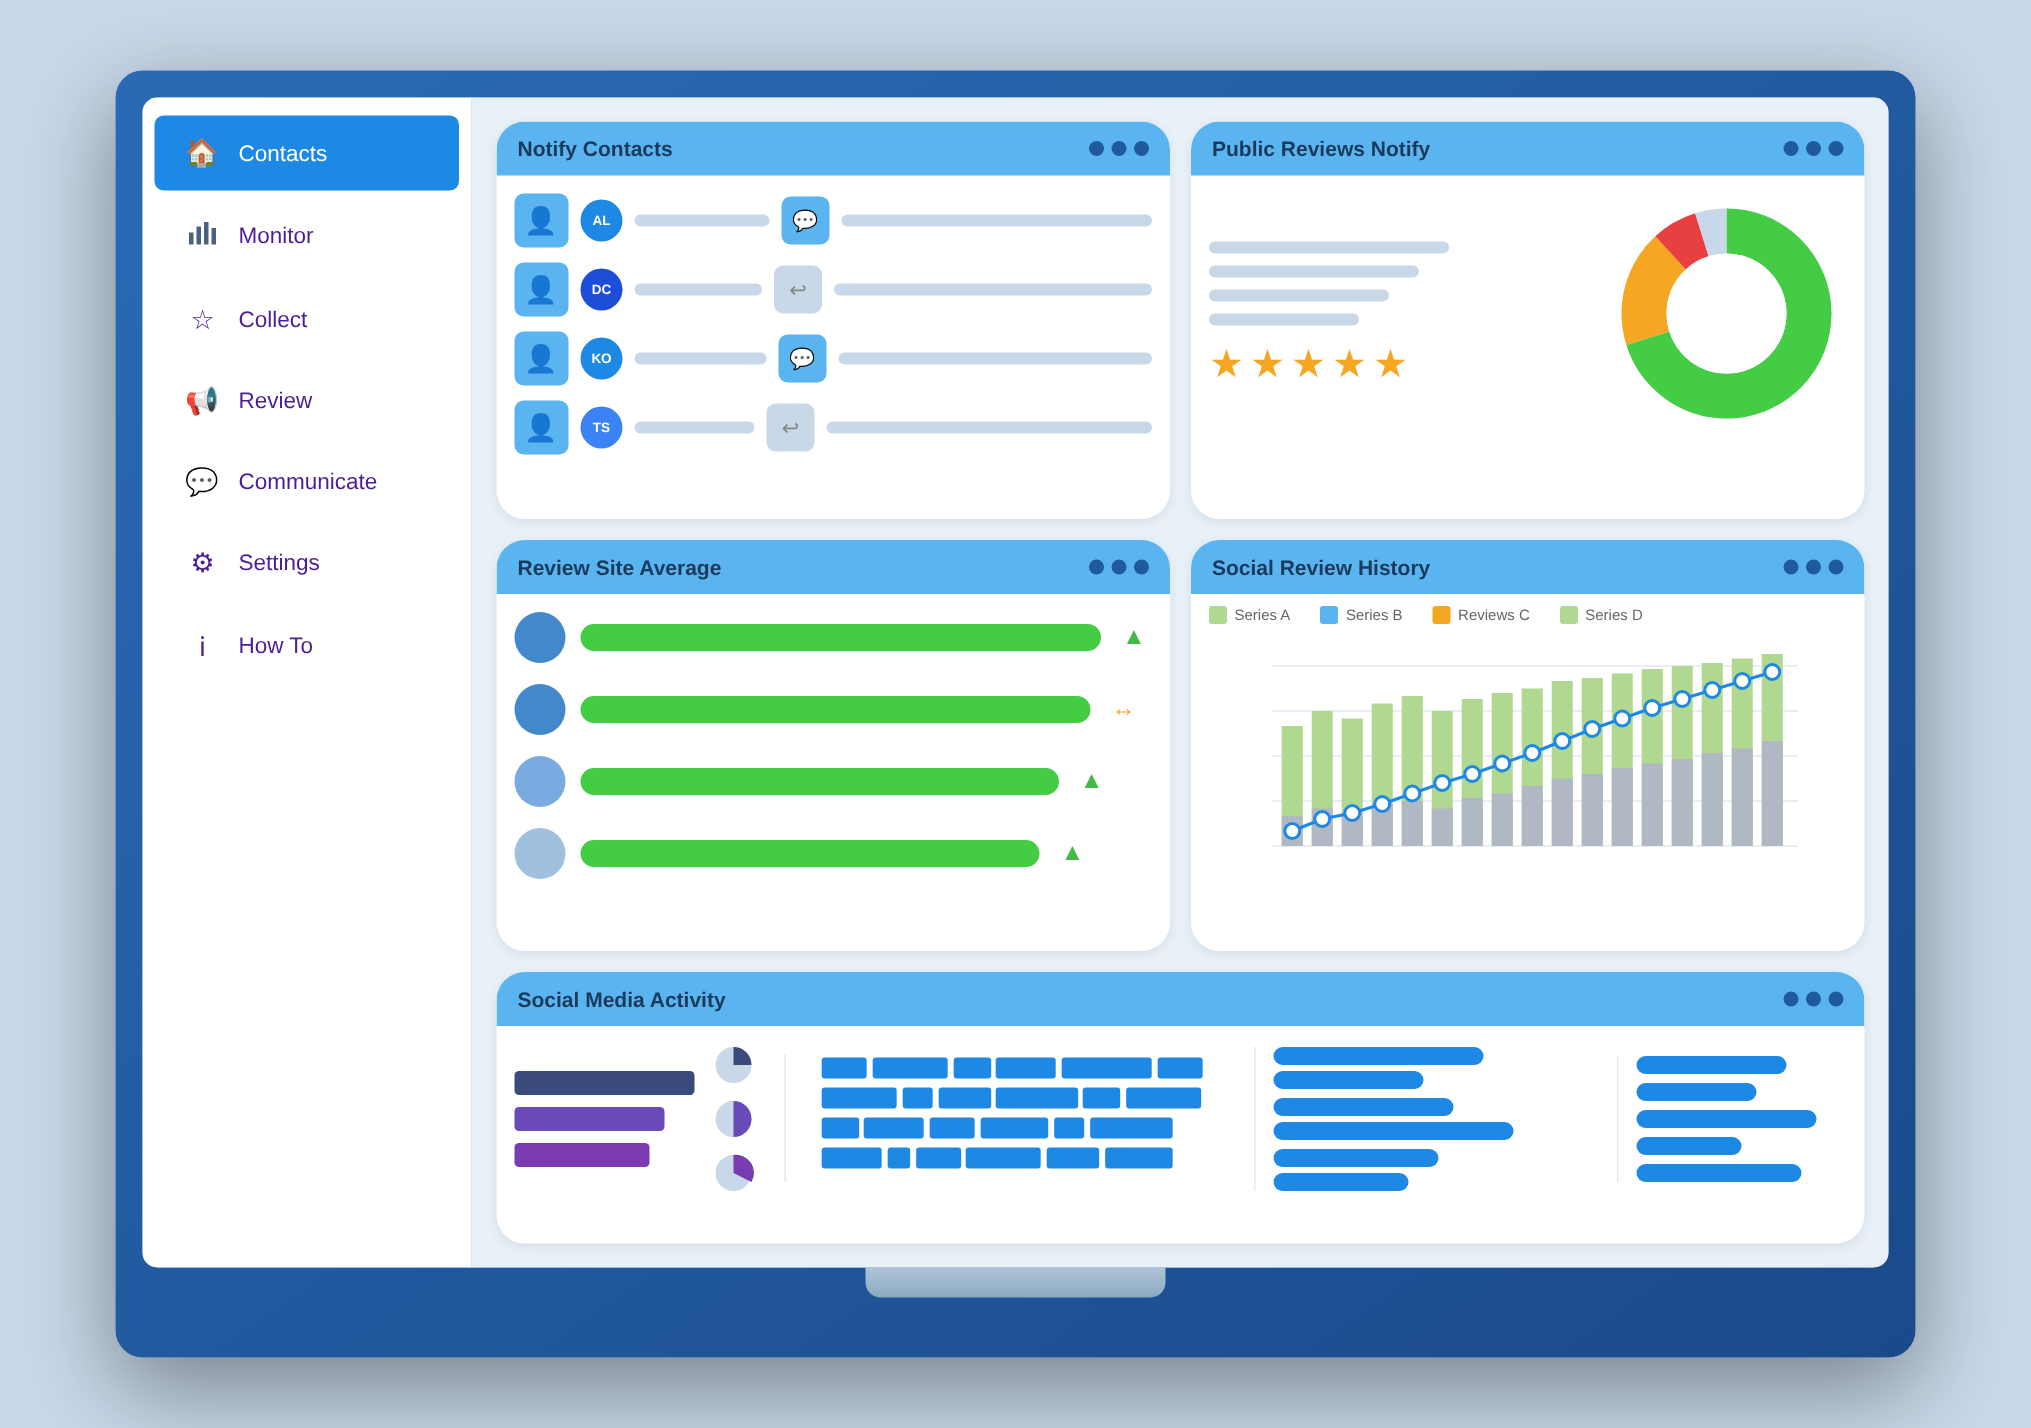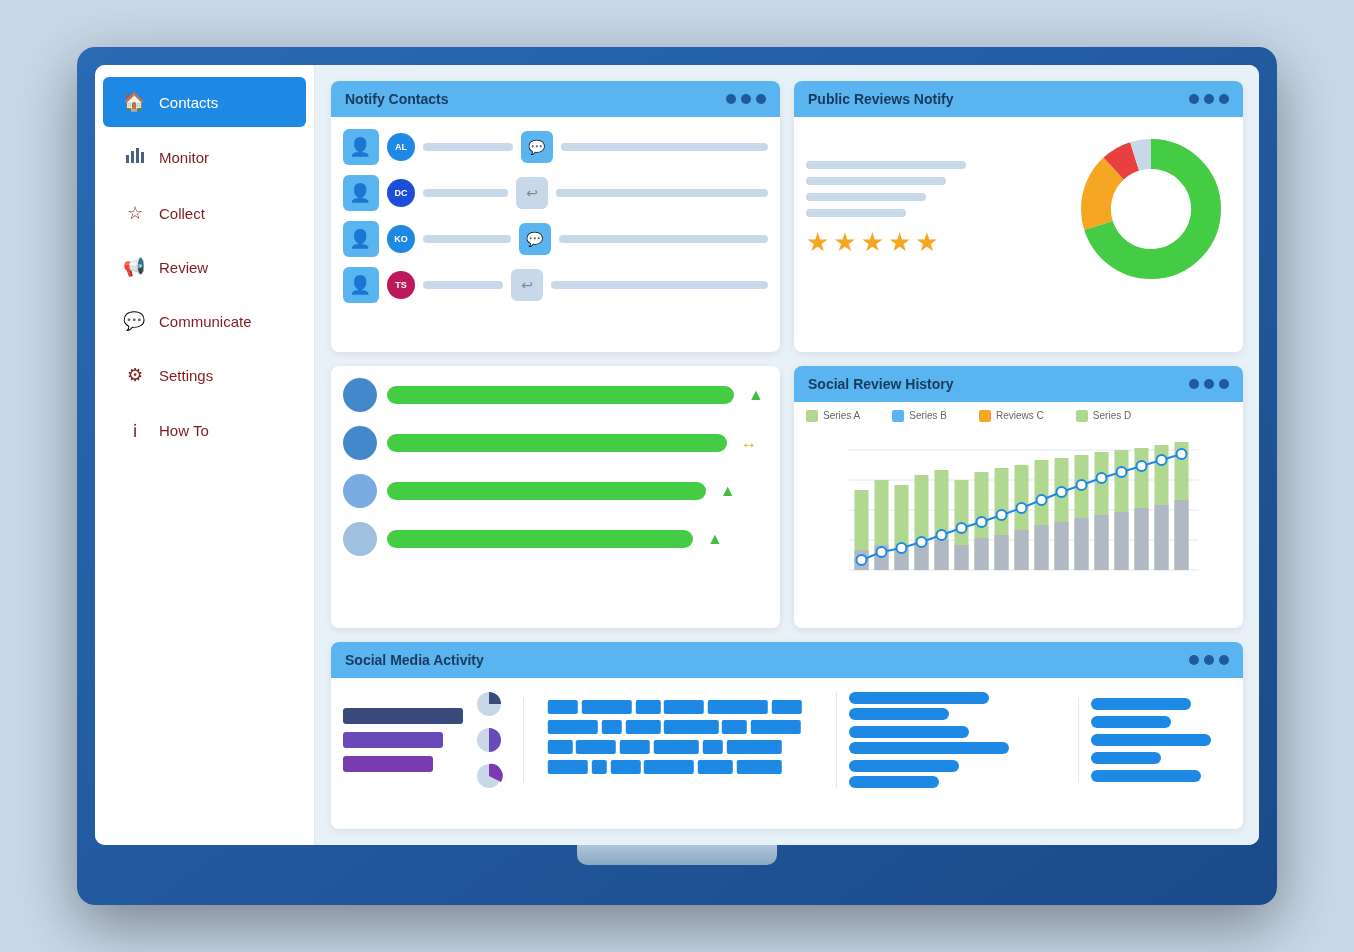--- a/index.html
+++ b/index.html
@@ -44,21 +44,21 @@
       display: flex;
       flex-direction: column;
       padding-top: 10px;
       border-right: 1px solid #e0e8f0;
     }
     .nav-item {
       display: flex;
       align-items: center;
       padding: 14px 20px;
       cursor: pointer;
-      color: #7f1d1d;
+      color: #4c1d95;
       font-size: 15px;
       gap: 12px;
       border-radius: 4px;
       margin: 2px 8px;
     }
     .nav-item.active {
       background: #1e88e5;
       color: #fff;
       border-radius: 6px;
     }
@@ -77,21 +77,21 @@
       background: #e8f0f8;
       display: grid;
       grid-template-columns: 1fr 1fr;
       grid-template-rows: auto auto auto;
       gap: 14px;
     }
 
     
     .card {
       background: #fff;
-      border-radius: 8px;
+      border-radius: 19px;
       overflow: hidden;
       box-shadow: 0 2px 8px rgba(0,0,0,0.08);
     }
     .card-header {
       background: #5ab4f0;
       padding: 10px 14px;
       display: flex;
       align-items: center;
       justify-content: space-between;
       color: #fff;
@@ -231,21 +231,21 @@
       text-align: center;
       flex-shrink: 0;
     }
 
     
     .chart-area {
       padding: 8px 12px;
     }
     .chart-legend {
       display: flex;
-      gap: 32px;
+      gap: 20px;
       margin-bottom: 8px;
       flex-wrap: wrap;
     }
     .legend-item {
       display: flex;
       align-items: center;
       gap: 5px;
       font-size: 10px;
       color: #666;
     }
@@ -336,21 +336,21 @@
           <div class="contact-row">
             <div class="contact-avatar">👤</div>
             <div class="contact-badge" style="background:#1e88e5">KO</div>
             <div class="contact-line" style="width:88px"></div>
             <div class="contact-action">💬</div>
             <div class="contact-line-right"></div>
           </div>
 
           <div class="contact-row">
             <div class="contact-avatar">👤</div>
-            <div class="contact-badge" style="background:#be185d">TS</div>
+            <div class="contact-badge" style="background:#3b82f6">TS</div>
             <div class="contact-line" style="width:80px"></div>
             <div class="contact-action grey">↩</div>
             <div class="contact-line-right"></div>
           </div>
         </div>
       </div>
 
       <div class="card reviews-card">
         <div class="card-header">
           <span class="card-header-title">Public Reviews Notify</span>
@@ -386,20 +386,28 @@
               <circle cx="80" cy="80" r="55" fill="none" stroke="#e84040" stroke-width="30" stroke-dasharray="24.2 345.6" stroke-dashoffset="-304.1" transform="rotate(-90 80 80)"></circle>
 
               <circle cx="80" cy="80" r="55" fill="none" stroke="#c8d8e8" stroke-width="30" stroke-dasharray="17.3 345.6" stroke-dashoffset="-328.3" transform="rotate(-90 80 80)"></circle>
               <circle cx="80" cy="80" r="40" fill="white"></circle>
             </svg>
           </div>
         </div>
       </div>
 
       <div class="card">
+        <div class="card-header">
+          <span class="card-header-title">Review Site Average</span>
+          <div class="header-dots">
+            <div class="dot"></div>
+            <div class="dot"></div>
+            <div class="dot"></div>
+          </div>
+        </div>
         <div class="card-body">
           <div class="bar-row">
             <div class="bar-circle" style="background:#4488cc;width:34px;height:34px;"></div>
             <div class="bar-fill" style="max-width:85%;width:85%"></div>
             <span class="bar-arrow" style="color:#44bb44">▲</span>
           </div>
           <div class="bar-row">
             <div class="bar-circle" style="background:#4488cc;width:34px;height:34px;"></div>
             <div class="bar-fill" style="max-width:80%;width:80%"></div>
             <span class="bar-arrow" style="color:#f5a623">↔</span>

